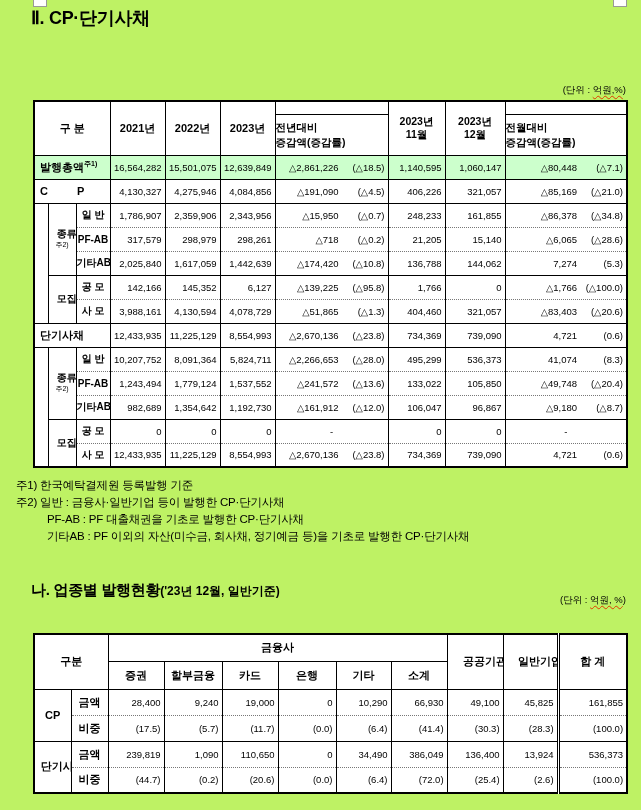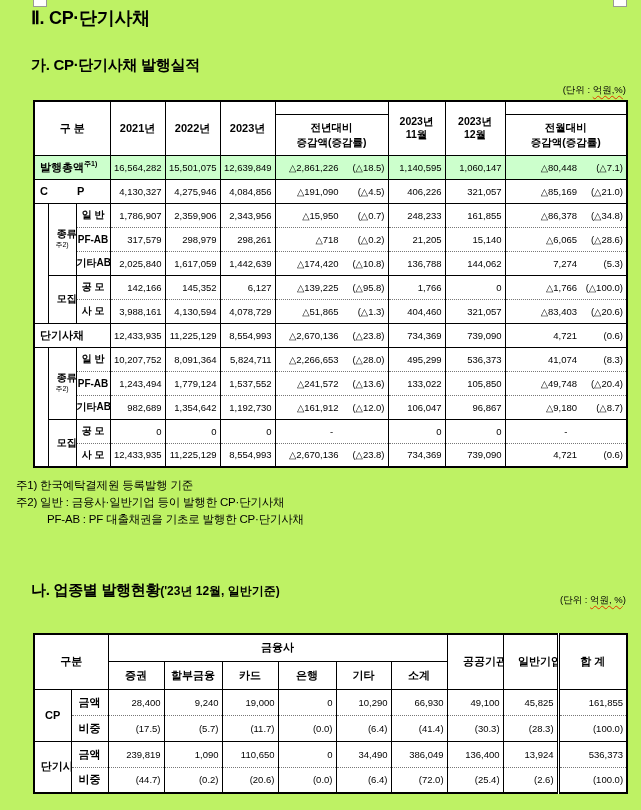--- a/index.html
+++ b/index.html
@@ -29,21 +29,21 @@
        padding:0; overflow:hidden; white-space:nowrap; font-size:10px; vertical-align:middle; }
   tr.dot > td { border-top:1px dotted #777; }
 
   
   #t1 tr { height:24px; }
   #t1 tr.hrow { height:54px;padding-left:25px; }
   .th { font-weight:bold; text-align:center; font-size:11px; }
   .hdr2 { line-height:1.25; font-weight:bold; font-size:10.5px; text-align:center; }
   .inc-cell { vertical-align:bottom; }
   .inc-box { border-top:1px solid #000; height:40px; display:flex; flex-direction:column;
-             justify-content:center; text-align:center; font-weight:bold; font-size:10.5px; line-height:1.35; }
+             justify-content:center; text-align:left; font-weight:bold; font-size:10.5px; line-height:1.35; }
   tr.grn > td { background:#ccffcc; }
   .lbl { font-weight:bold; text-align:left; padding-left:5px; font-size:11px; }
   .lbl sup { font-size:7px; }
   .cp-lbl { letter-spacing:13px; }
   .sub-lbl { font-weight:bold; text-align:center; font-size:10px; }
   .vcell { text-align:center; font-weight:bold; }
   .vtxt { width:1.05em; margin:0 auto; word-break:break-all; line-height:1.15; font-size:10px; }
   .vsup { font-size:7px; font-weight:normal; }
   .num { text-align:right; padding-right:3px; font-size:9.5px; }
   .chg-in { display:flex; align-items:center; padding:0 3px 0 2px; }
@@ -66,21 +66,20 @@
 </head>
 <body>
 
 <div class="page">
 
   <div class="corner-mark" id="mark-l"></div>
   <div class="corner-mark" id="mark-r"></div>
 
   <div class="doc-title">Ⅱ. CP·단기사채</div>
 
-  <div class="sec-title" id="sec-a">가. CP·단기사채 발행실적</div>
   <div class="unit" id="unit1"><span>(단위 : </span><span class="wavy">억원,%</span><span>)</span></div>
 
   <table id="t1">
     <colgroup>
       <col style="width:14px">
         <col style="width:28px">
         <col style="width:34px">
       <col style="width:55px">
         <col style="width:55px">
         <col style="width:55px">
@@ -399,20 +398,21 @@
             </div>
           </td>
     </tr>
   </tbody>
     </table>
 
   <div class="notes">
     <div>주1) 한국예탁결제원 등록발행 기준</div>
     <div>주2) 일반 : 금융사·일반기업 등이 발행한 CP·단기사채</div>
     <div class="indent">PF-AB : PF 대출채권을 기초로 발행한 CP·단기사채</div>
+    <div class="indent">기타AB : PF 이외의 자산(미수금, 회사채, 정기예금 등)을 기초로 발행한 CP·단기사채</div>
   </div>
 
   <div class="sec-title" id="sec-b"><span>나. 업종별 발행현황</span><span class="sec-sub">('23년 12월, 일반기준)</span></div>
   <div class="unit" id="unit2"><span>(단위 : </span><span class="wavy">억원, %</span><span>)</span></div>
 
   <table id="t2">
     <colgroup>
       <col style="width:37px">
         <col style="width:37px">
       <col style="width:56px">

